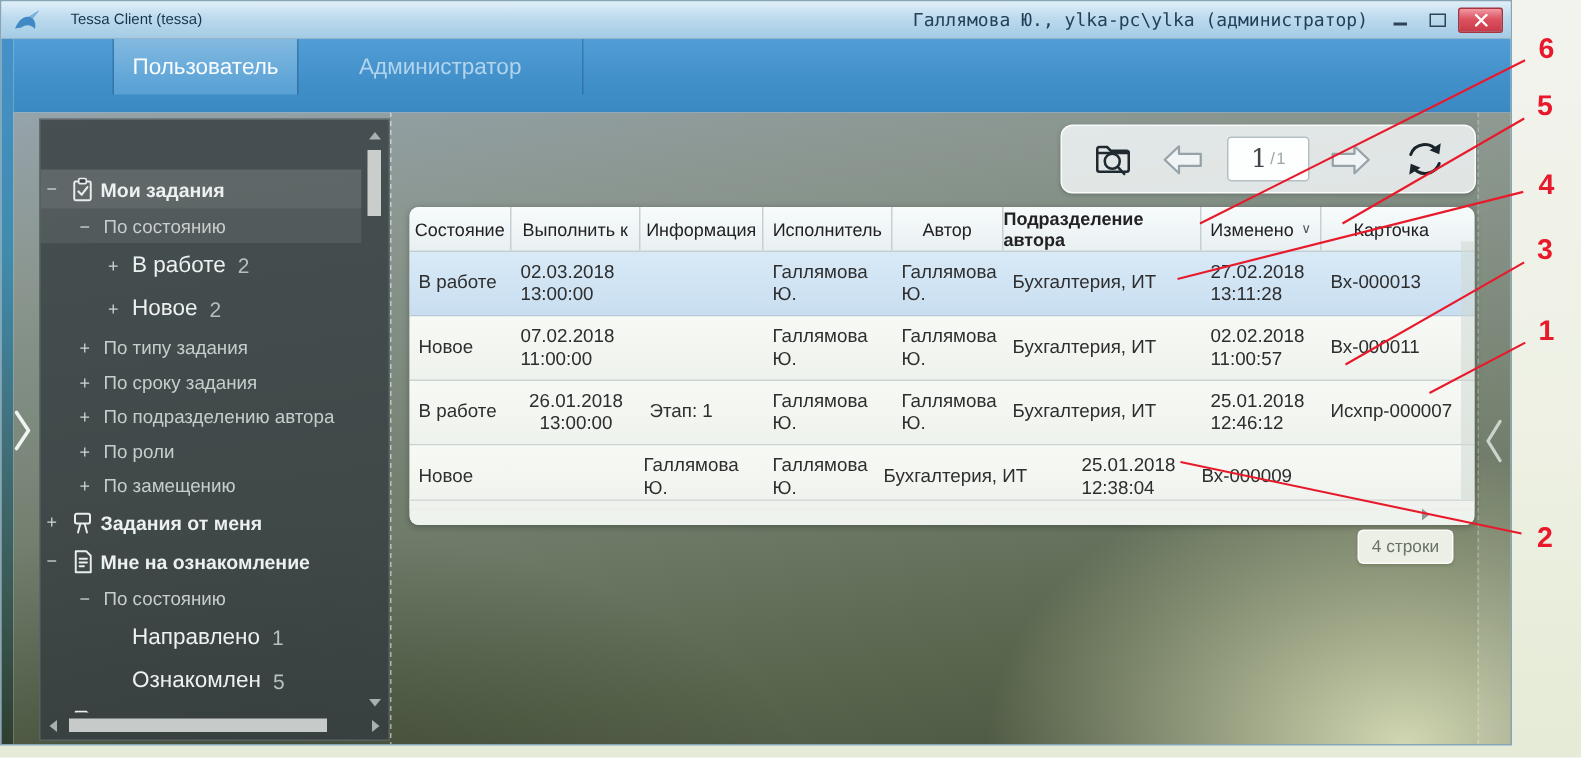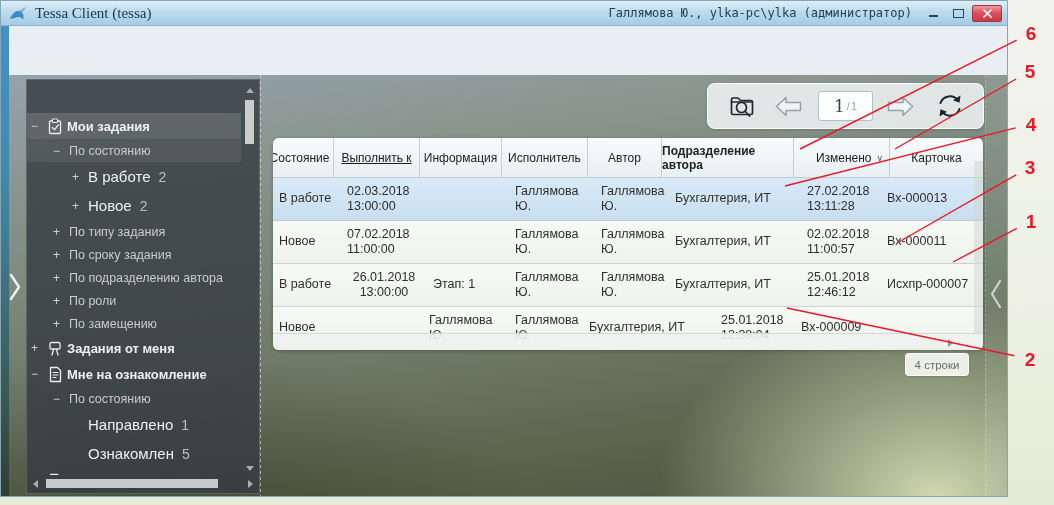--- a/index.html
+++ b/index.html
@@ -6,21 +6,21 @@
   .stage{position:relative;width:1054px;height:505px;overflow:hidden;
     background:linear-gradient(180deg,#f2f3ee 0%,#eef1e4 55%,#e5ebd6 100%);
     font-family:"Liberation Sans",sans-serif;}
   
   .window{position:absolute;left:0;top:0;width:1008px;height:497px;
     border:1px solid #86a5b5;box-sizing:border-box;background:#e8eef2;}
   
   .titlebar{position:absolute;left:0;top:0;right:0;height:25px;
     background:linear-gradient(180deg,#e0eff9 0%,#bddaed 45%,#a4cce5 100%);
     border-bottom:1px solid #8fb6cf;display:flex;align-items:center;box-sizing:border-box;}
-  .title-text{font-family:Liberation Serif, serif;font-size:15px;color:#16364f;margin-left:8px;}
+  .title-text{font-family:Liberation Sans, sans-serif;font-size:10px;color:#16364f;margin-left:20px;}
   .user-text{margin-left:auto;font-family:"DejaVu Sans Mono",monospace;font-size:12px;color:#23405a;margin-right:10px;white-space:nowrap;}
   .winbtns{display:flex;align-items:center;gap:3px;margin-right:5px;}
   .wbtn{width:22px;height:17px;display:flex;align-items:center;justify-content:center;}
   .wbtn.close{width:30px;background:linear-gradient(180deg,#f099a2 0%,#dd5260 45%,#c93a48 100%);
     border:1px solid #a83440;border-radius:2px;box-sizing:border-box;}
   .glyph-min{width:9px;height:2px;background:#2e4456;margin-top:6px;}
   .glyph-max{width:9px;height:7px;border:1.5px solid #2e4456;box-sizing:content-box;}
   .logo{margin-left:8px;display:flex;}
   
   .left-strip{position:absolute;left:0;top:25px;width:8px;bottom:0;
@@ -75,22 +75,22 @@
     box-shadow:0 1px 3px rgba(0,0,0,0.18);display:flex;align-items:center;box-sizing:border-box;padding-left:20px;}
   .tb-gap16{width:16px;}.tb-gap14{width:14px;}.tb-gap12{width:12px;}.tb-gap18{width:18px;}
   .pagebox{width:55px;height:30px;border:1px solid #b6c0c4;border-radius:3px;background:#fdfefe;
     display:flex;align-items:center;justify-content:center;box-sizing:border-box;}
   .pg-cur{font-family:"DejaVu Serif",serif;font-size:17px;color:#3e454a;}
   .pg-sep{font-size:11px;color:#9aa4a8;margin:0 1px 0 2px;}
   .pg-tot{font-size:11px;color:#9aa4a8;}
   
   .tablepanel{position:absolute;left:264px;top:63px;width:710px;height:212px;border-radius:6px;
     overflow:hidden;background:#f6f8f4;box-shadow:0 1px 4px rgba(0,0,0,0.25);}
-  .thead{height:40px;display:flex;background:linear-gradient(180deg,#f7fbfc 0%,#e9f0f2 100%);
-    border-bottom:1px solid #c2ced2;box-sizing:border-box;justify-content:flex-end;}
+  .thead{height:30px;display:flex;background:linear-gradient(180deg,#f7fbfc 0%,#e9f0f2 100%);
+    border-bottom:1px solid #c2ced2;box-sizing:border-box;}
   .th{display:flex;align-items:center;justify-content:center;font-size:12px;color:#222;
     border-right:1px solid #c6d0d4;box-sizing:border-box;flex:none;}
   .th:last-child{border-right:none;}
   .sort-chevron{margin-left:5px;font-size:9px;color:#4d585d;font-family:"DejaVu Sans",sans-serif;}
   .tr{display:flex;height:43px;border-bottom:1px solid #ccd2cf;box-sizing:border-box;
     background:linear-gradient(180deg,#f7f9f5 0%,#eef2ec 100%);}
   .tr.selected{background:linear-gradient(180deg,#d9eaf7 0%,#c8def0 100%);border-bottom-color:#b9c9d6;}
   .td{padding:0 6px;display:flex;flex-direction:column;justify-content:center;
     font-size:12.5px;color:#2e2e2e;line-height:15.5px;box-sizing:border-box;flex:none;overflow:hidden;}
   .v-strip{position:absolute;right:0;top:23px;height:172px;width:9px;background:rgba(208,216,212,0.55);}
@@ -132,20 +132,31 @@
         <span class="wbtn close">
           <svg width="9" height="9" viewBox="0 0 9 9">
             <path d="M1 1 L8 8 M8 1 L1 8" stroke="#ffffff" stroke-width="1.6" stroke-linecap="round"></path>
           </svg>
         </span>
       </span>
     </div>
 
     <div class="left-strip"></div>
 
+    <div class="tabband">
+      <div class="tab active">
+          <span>Пользователь</span>
+        </div>
+      <div class="tab inactive">
+          <span>Администратор</span>
+        </div>
+      <div class="tab-sep" style="left:66px"></div>
+      <div class="tab-sep" style="left:189px"></div>
+      <div class="tab-sep" style="left:379px"></div>
+    </div>
 
     <div class="main">
 
       <div class="sidebar">
         <div class="tree">
             <div class="tree-item lvl0 hl-strong">
               <span class="expander">−</span>
               <span class="ticon">
                 <svg width="16" height="17" viewBox="0 0 16 17">
                   <rect x="2.5" y="3" width="11" height="12.5" rx="1" fill="none" stroke="#e9eded" stroke-width="1.3"></rect>
@@ -297,36 +308,36 @@
             <path d="M5.5 25.5 L6.5 18.2 L13 20.8 Z" fill="#19242b"></path>
           </svg>
         </span>
       </div>
 
       <div class="tablepanel">
         <div class="thead">
             <div class="th" style="width: 68px;">
               <span>Состояние</span>
             </div>
-            <div class="th" style="width: 86px; text-decoration: underline;">
+            <div class="th" style="width: 86px;">
               <span>Выполнить к</span>
             </div>
             <div class="th" style="width: 82px;">
               <span>Информация</span>
             </div>
             <div class="th" style="width: 86px;">
               <span>Исполнитель</span>
             </div>
             <div class="th" style="width: 74px;">
               <span>Автор</span>
             </div>
             <div class="th" style="width: 132px; font-weight: bold;">
               <span>Подразделение автора</span>
             </div>
-            <div class="th" style="width: 80px; margin-left: 16px;">
+            <div class="th" style="width: 80px;">
               <span>Изменено</span>
               <span class="sort-chevron">∨</span>
             </div>
             <div class="th" style="width: 93px;">
               <span>Карточка</span>
             </div>
           </div>
         <div class="tbody">
             <div class="tr selected">
               <div class="td" style="width: 68px;">

